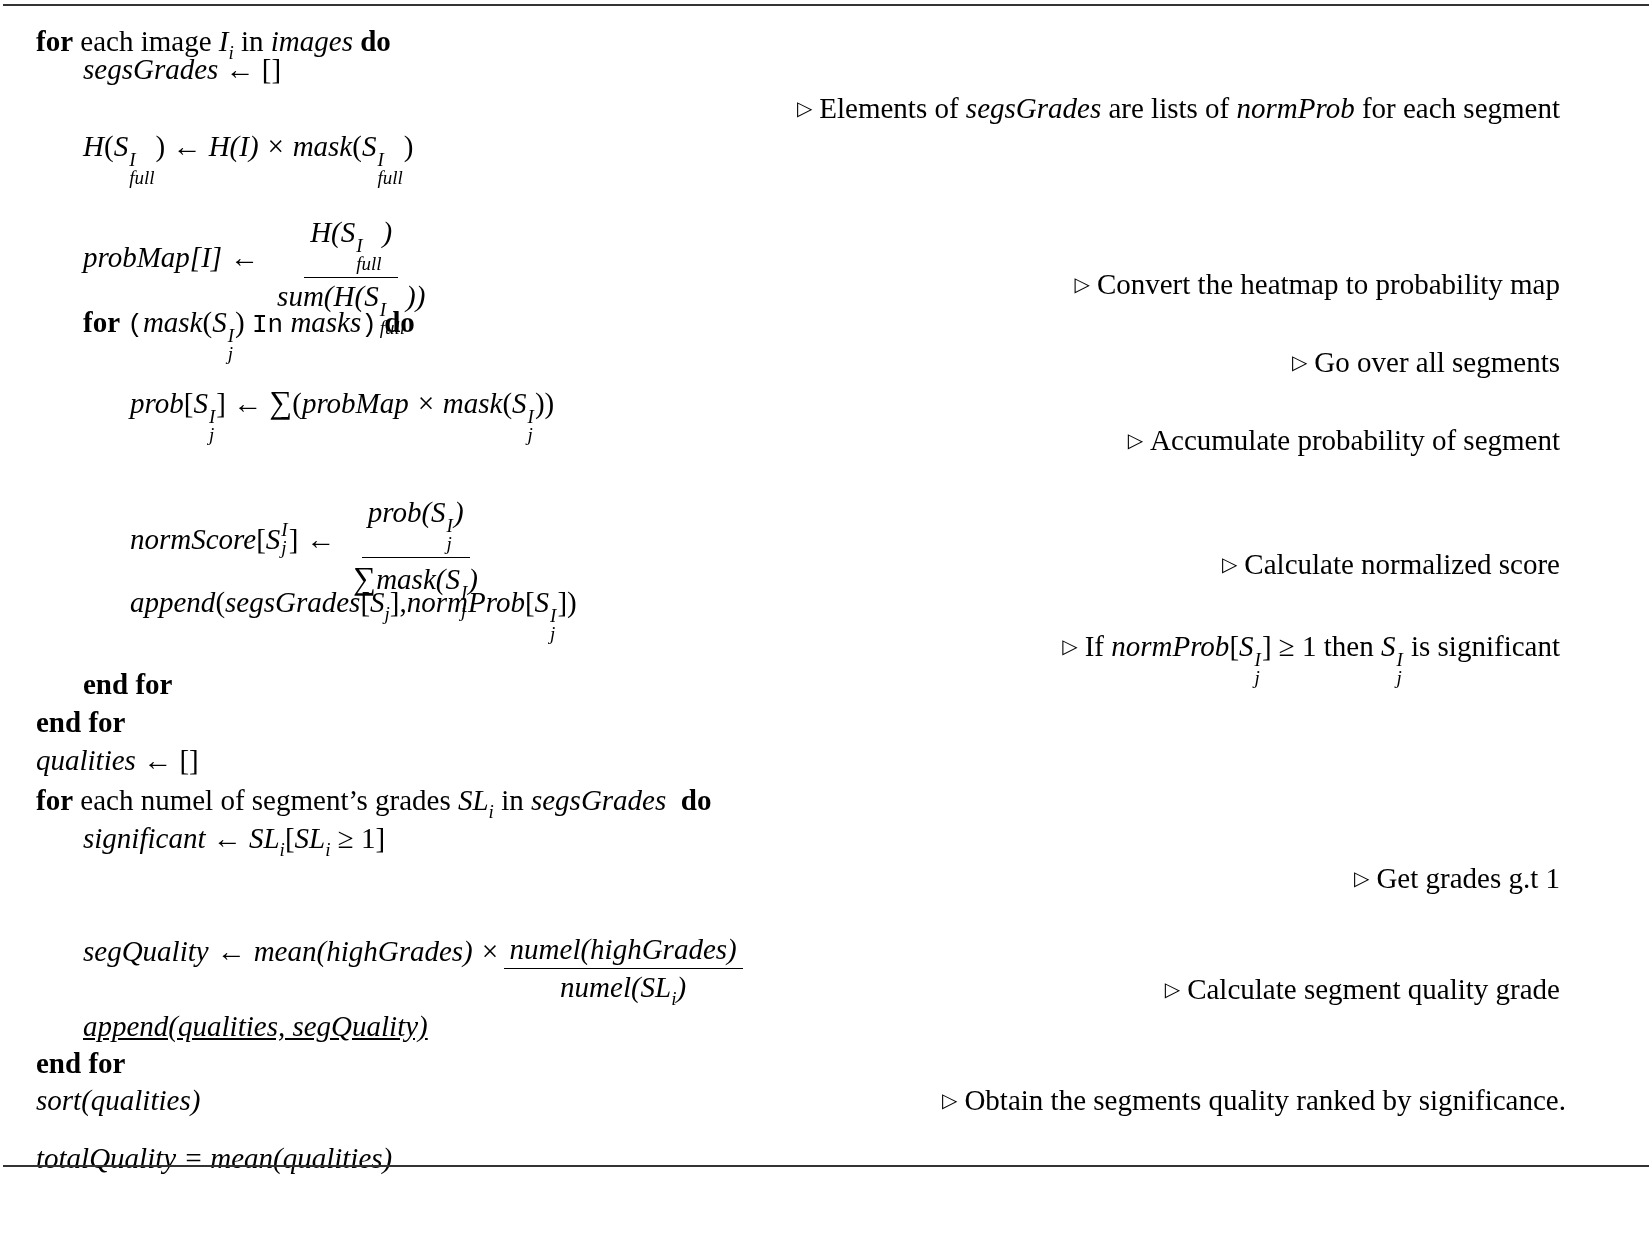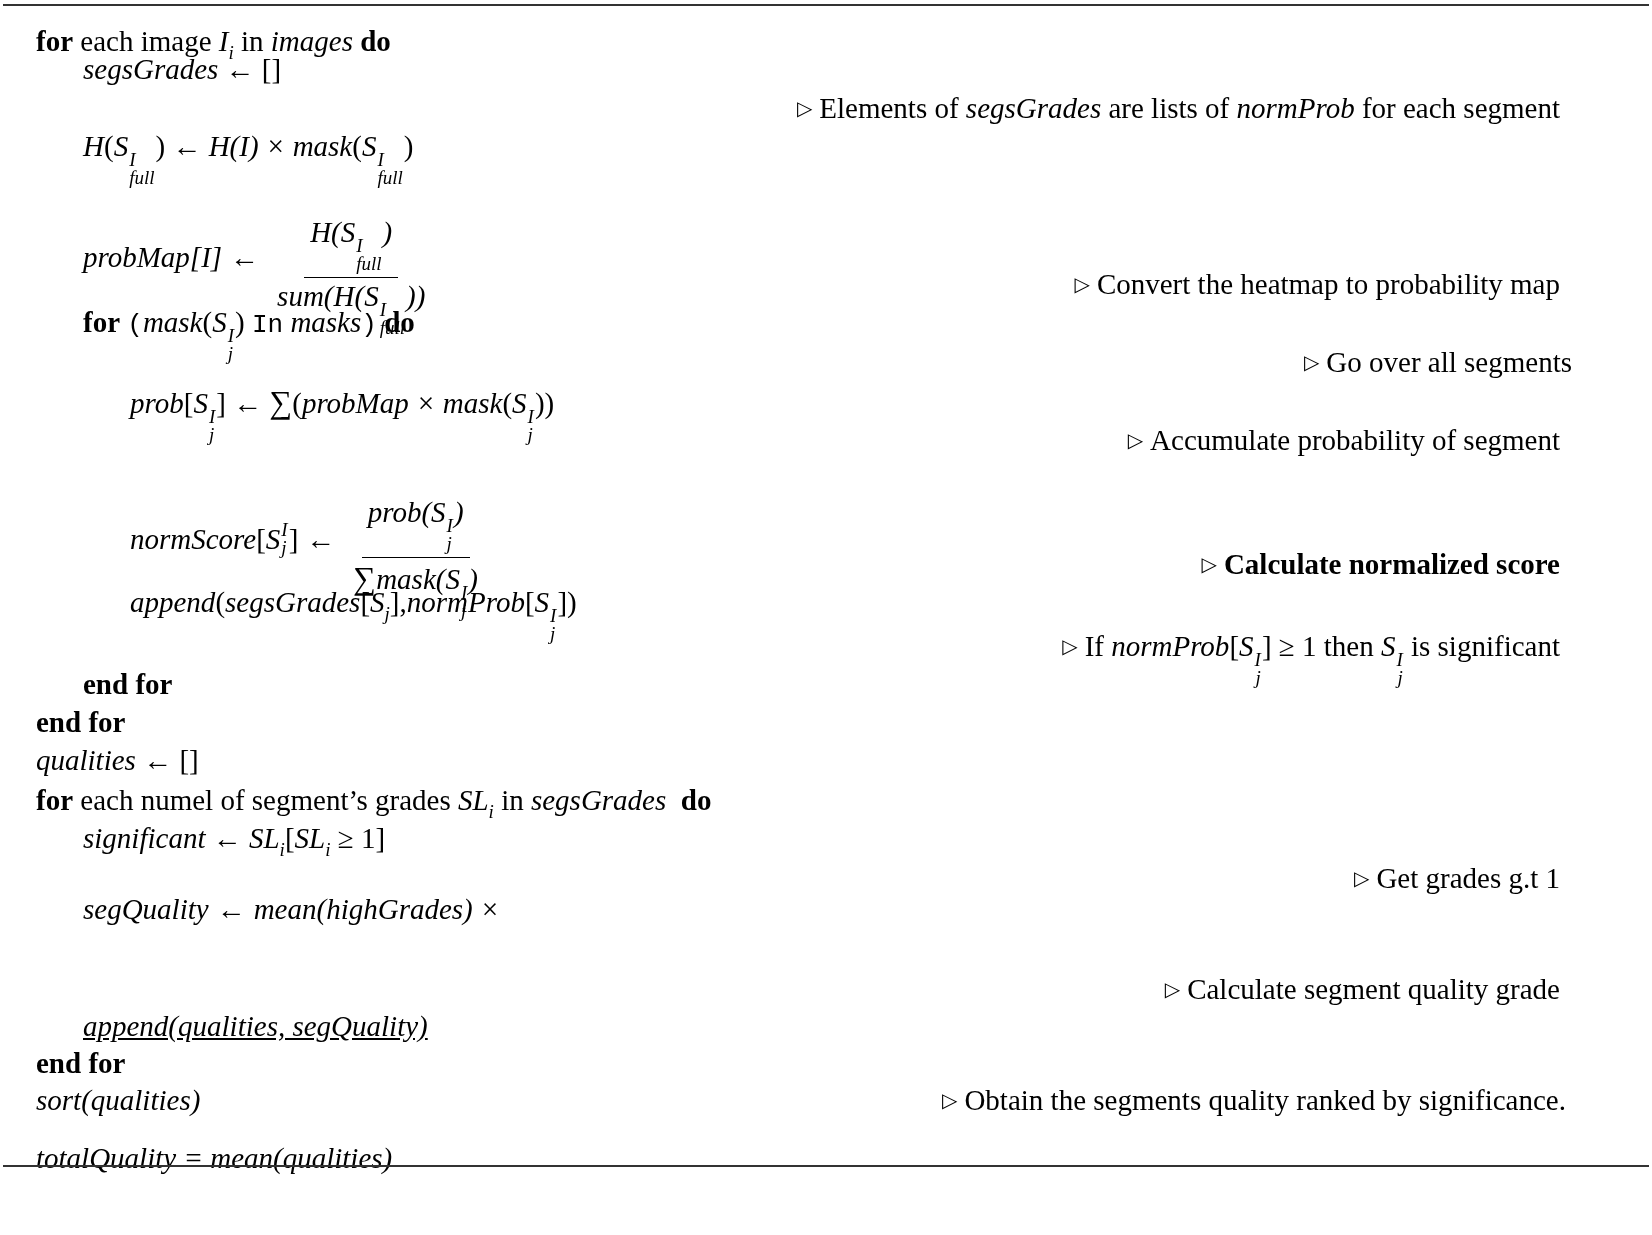--- a/index.html
+++ b/index.html
@@ -4,21 +4,21 @@
   <style>
     html, body { margin: 0; padding: 0; background: #ffffff; }
     body {
       width: 1652px; height: 1235px; position: relative; overflow: hidden;
       font-family: "Liberation Serif", "DejaVu Serif", serif;
       color: #000;
       font-size: 29px;
     }
     .rule { position: absolute; left: 3px; width: 1646px; height: 2px; background: #333; }
     .line { position: absolute; white-space: nowrap; line-height: 1; }
-    .cmt { position: absolute; right: 4px; white-space: nowrap; line-height: 1; text-align: right; }
+    .cmt { position: absolute; right: 4px; white-space: nowrap; line-height: 1; }
     .tri { display: inline-block; font-size: 20px; margin-right: 7px; vertical-align: 3px; }
     .kw { font-weight: bold; }
     .it { font-style: italic; }
     .mono { font-family: "Liberation Mono", "DejaVu Sans Mono", monospace; font-size: 26px; }
     .sub { font-size: 19px; vertical-align: -8px; font-style: italic; }
     .ss { display: inline-flex; flex-direction: column; vertical-align: -10px; line-height: 0.95; margin-left: 1px; margin-right: 1px; }
     .ss span { font-size: 19px; font-style: italic; }
     .frac { display: inline-flex; flex-direction: column; align-items: center; vertical-align: middle; margin: 0 4px; }
     .frac .num { padding: 0 6px 4px 6px; border-bottom: 1.5px solid #000; margin-top: 40px; }
     .frac .den { padding: 4px 6px 0 6px; }
@@ -88,21 +88,21 @@
   <span class="kw">for</span>
   <span class="mono">(</span><span class="it">mask</span>(<span class="it">S</span><span class="ss">
       <span>I</span>
       <span>j</span>
     </span>)
   <span class="mono">In</span>
   <span class="it">masks</span><span class="mono">)</span>
   <span class="kw">do</span>
 </div>
 
-<div class="cmt" style="top:348px; right:80px;">
+<div class="cmt" style="top:348px; right:92px;">
   <span class="tri">▷</span><span>Go over all segments</span>
 </div>
 
 <div class="line" style="left:130px; top:386px;">
   <span class="it">prob</span>[<span class="it">S</span><span class="ss">
       <span>I</span>
       <span>j</span>
     </span>]
   <span>←</span>
   <span class="sigma">∑</span>(<span class="it">probMap ×</span>
@@ -127,21 +127,21 @@
           <span>I</span>
           <span>j</span>
         </span>)</span>
     <span class="den it"><span class="sigma" style="font-style:normal;">∑</span><span>mask</span>(<span>S</span><span class="ss">
           <span>I</span>
           <span>j</span>
         </span>)</span>
   </span>
 </div>
 
-<div class="cmt" style="top:550px; right:92px;font-weight:bold;">
+<div class="cmt" style="top:550px; right:92px;">
   <span class="tri">▷</span><span>Calculate normalized score</span>
 </div>
 
 <div class="line" style="left:130px; top:588px;">
   <span class="it">append</span>(<span class="it">segsGrades</span>[<span class="it">S</span><span class="sub">j</span>],<span class="it">normProb</span>[<span class="it">S</span><span class="ss">
       <span>I</span>
       <span>j</span>
     </span>])
 </div>
 
@@ -185,20 +185,24 @@
 </div>
 
 <div class="cmt" style="top:864px; right:92px;">
   <span class="tri">▷</span><span>Get grades g.t 1</span>
 </div>
 
 <div class="line" style="left:83px; top:895px; display:flex; align-items:center;">
   <span class="it">segQuality</span>
   <span style="margin:0 8px;">←</span>
   <span class="it">mean(highGrades) ×</span>
+  <span class="frac">
+    <span class="num it">numel(highGrades)</span>
+    <span class="den it"><span>numel</span>(<span>SL</span><span class="sub">i</span>)</span>
+  </span>
 </div>
 
 <div class="cmt" style="top:975px; right:92px;">
   <span class="tri">▷</span><span>Calculate segment quality grade</span>
 </div>
 
 <div class="line it" style="left:83px; top:1012px;text-decoration:underline;">append(qualities, segQuality)</div>
 
 <div class="line kw" style="left:36px; top:1049px;">end for</div>
 

